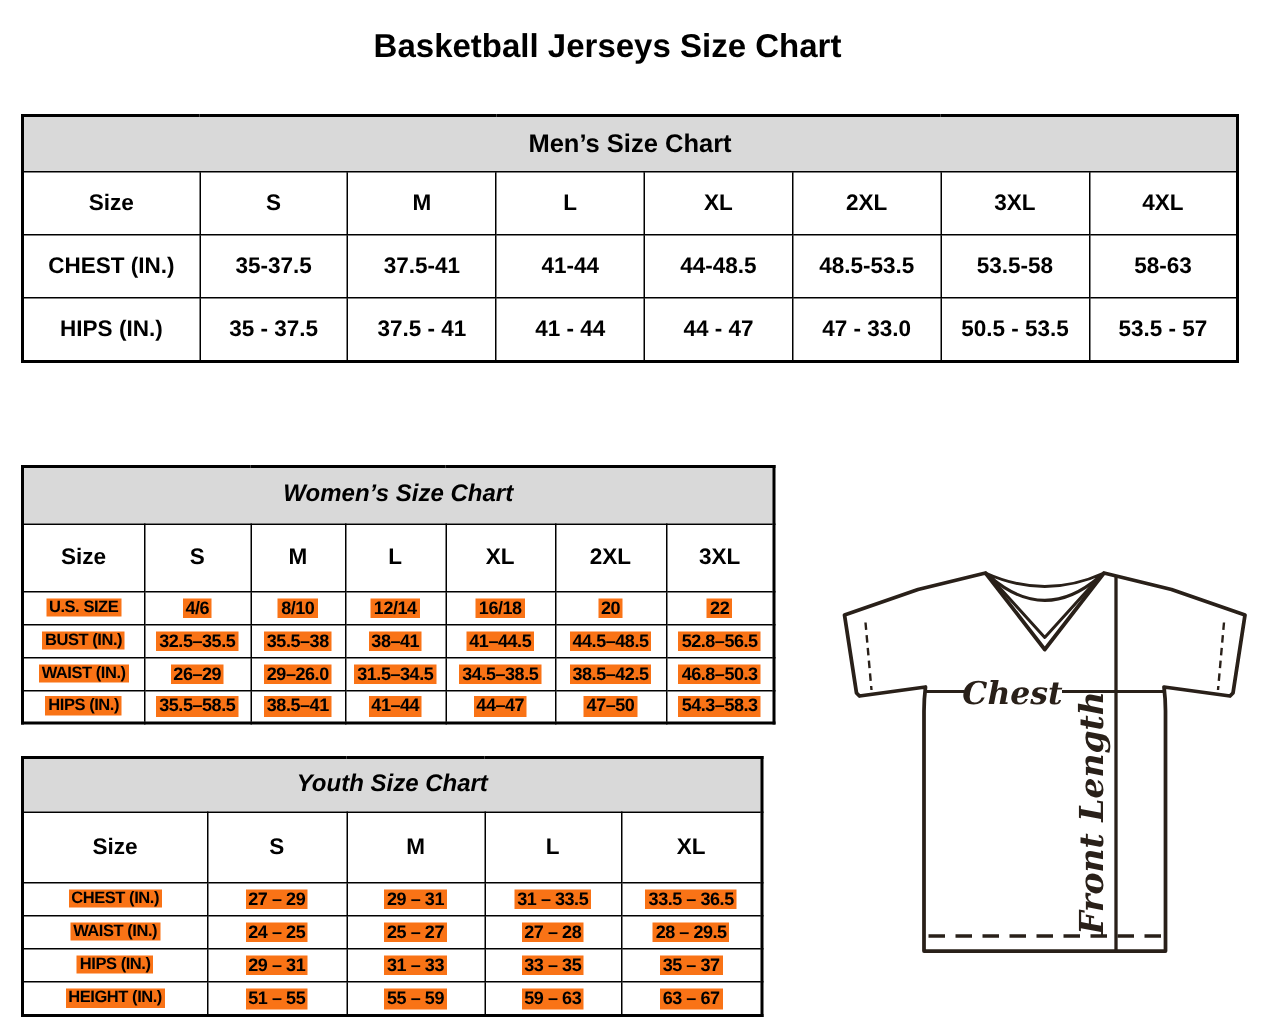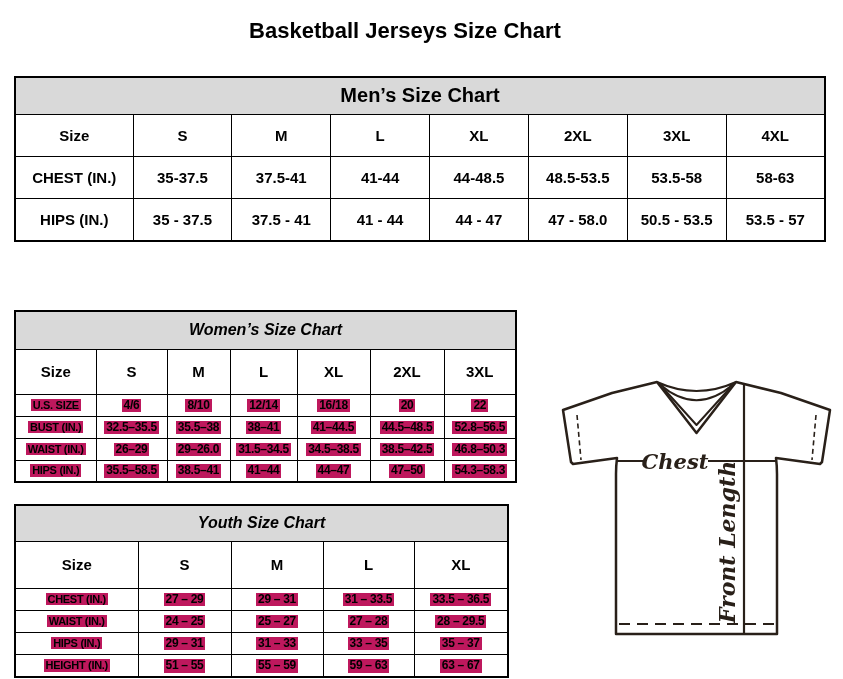--- a/index.html
+++ b/index.html
@@ -12,28 +12,28 @@
     text-align:center; font-size:22px; font-weight:bold;
   }
   table.tbl {
     position:absolute; border-collapse:collapse; table-layout:fixed;
     background:#fff; border:2px solid #000;
   }
   table.tbl td {
     border:1px solid #000; text-align:center; vertical-align:middle;
     padding:0; overflow:hidden; white-space:nowrap;
   }
-  .band-cell { background:#d9d9d9; font-weight:bold; font-size:20px; }
+  .band-cell { background:#d9d9d9; font-weight:bold; font-size:17px; }
   .small-band { font-size:16px;font-style:italic; }
   .mens .colhead td { font-weight:bold; font-size:15px; }
   .mens .datarow td { font-weight:bold; font-size:15px; }
   .cond .colhead td { font-weight:bold; font-size:15px; }
   .cond .datarow td { font-weight:bold; font-size:12px; letter-spacing:-0.3px; }
   .cond .datarow td.rowlabel { font-size:11px; }
-  .hl { background:#be185d; padding:0 2px; line-height:1.15; display:inline-block; }
+  .hl { background:#f97316; padding:0 2px; line-height:1.15; display:inline-block; }
   .mens { left:14px; top:64px; width:812px; }
   .womens { left:14px; top:298px; width:501px; }
   .youth { left:14px; top:492px; width:493px; }
   .jersey-svg { position:absolute; left:556px; top:358px; width:286px; height:300px; }
   .sb-frag { position:absolute; height:5px; background:#cbcbcb; border-top:1px solid #b5b5b5; }
   .sb-left { left:0; top:673px; width:28px; }
   .sb-right { left:816px; top:673px; width:27px; }
 </style>
 </head>
 <body>
@@ -76,21 +76,21 @@
       <td>48.5-53.5</td>
       <td>53.5-58</td>
       <td>58-63</td>
     </tr>
     <tr class="datarow" style="height:43px">
       <td class="rowlabel">HIPS (IN.)</td>
       <td>35 - 37.5</td>
       <td>37.5 - 41</td>
       <td>41 - 44</td>
       <td>44 - 47</td>
-      <td>47 - 58.0</td>
+      <td>47 - 33.0</td>
       <td>50.5 - 53.5</td>
       <td>53.5 - 57</td>
     </tr>
   </tbody>
     </table>
 
   <table class="tbl cond womens">
     <colgroup>
       <col style="width:81px">
         <col style="width:71px">

